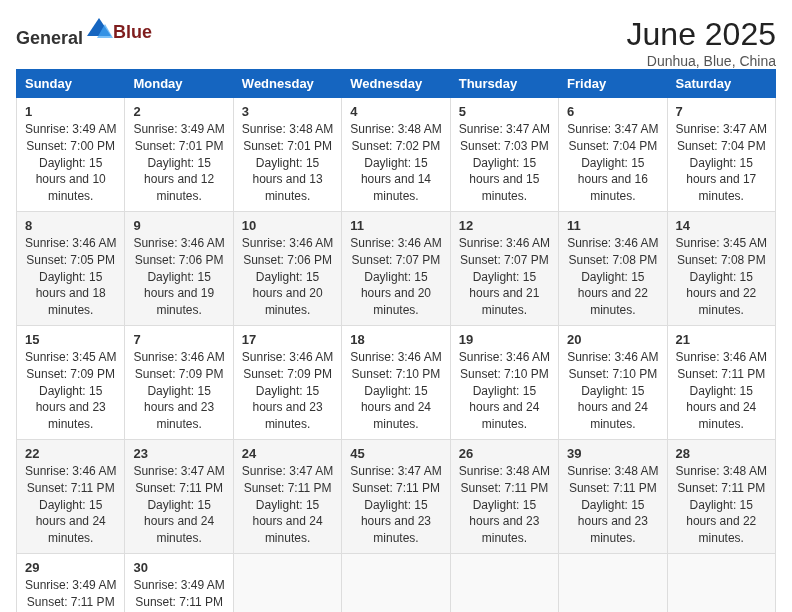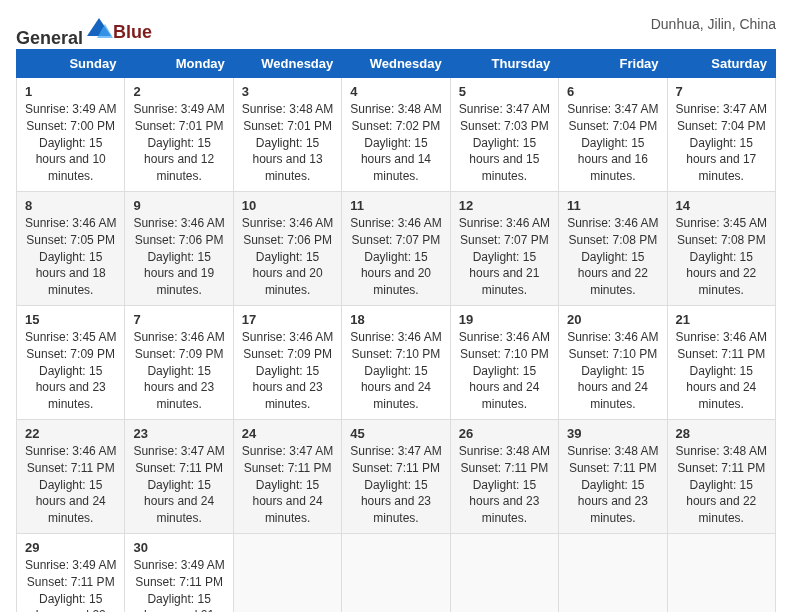--- a/index.html
+++ b/index.html
@@ -47,21 +47,21 @@
       color: #555;
     }
     .calendar {
       width: 100%;
       border-collapse: collapse;
       border: 1px solid #ccc;
     }
     .calendar th {
       background-color: #1565c0;
       color: #fff;
-      text-align: right;
+      text-align: left;
       padding: 6px 8px;
       font-size: 13px;
       font-weight: bold;
       border: 1px solid #1565c0;
     }
     .calendar td {
       vertical-align: top;
       padding: 6px 8px;
       font-size: 10.5px;
       color: #333;
@@ -99,21 +99,22 @@
   <div class="logo">
     <div>
       <span class="logo-text-general">General</span><svg class="logo-icon" viewBox="0 0 28 28">
           <polygon points="14,2 26,20 2,20" fill="#1565c0"></polygon>
           <polygon points="20,8 28,22 12,22" fill="#42a5f5" opacity="0.7"></polygon>
         </svg>
     </div>
     <span class="logo-text-blue">Blue</span>
   </div>
   <div class="title-block">
-    <div class="location">Dunhua, Jilin, China</div>
+    <div class="month-title">June 2025</div>
+    <div class="location">Dunhua, Blue, China</div>
   </div>
 </div>
 
 <table class="calendar">
   <thead>
     <tr id="weekday-header">
         <th>Sunday</th>
         <th>Monday</th>
         <th>Wednesday</th>
         <th>Wednesday</th>

